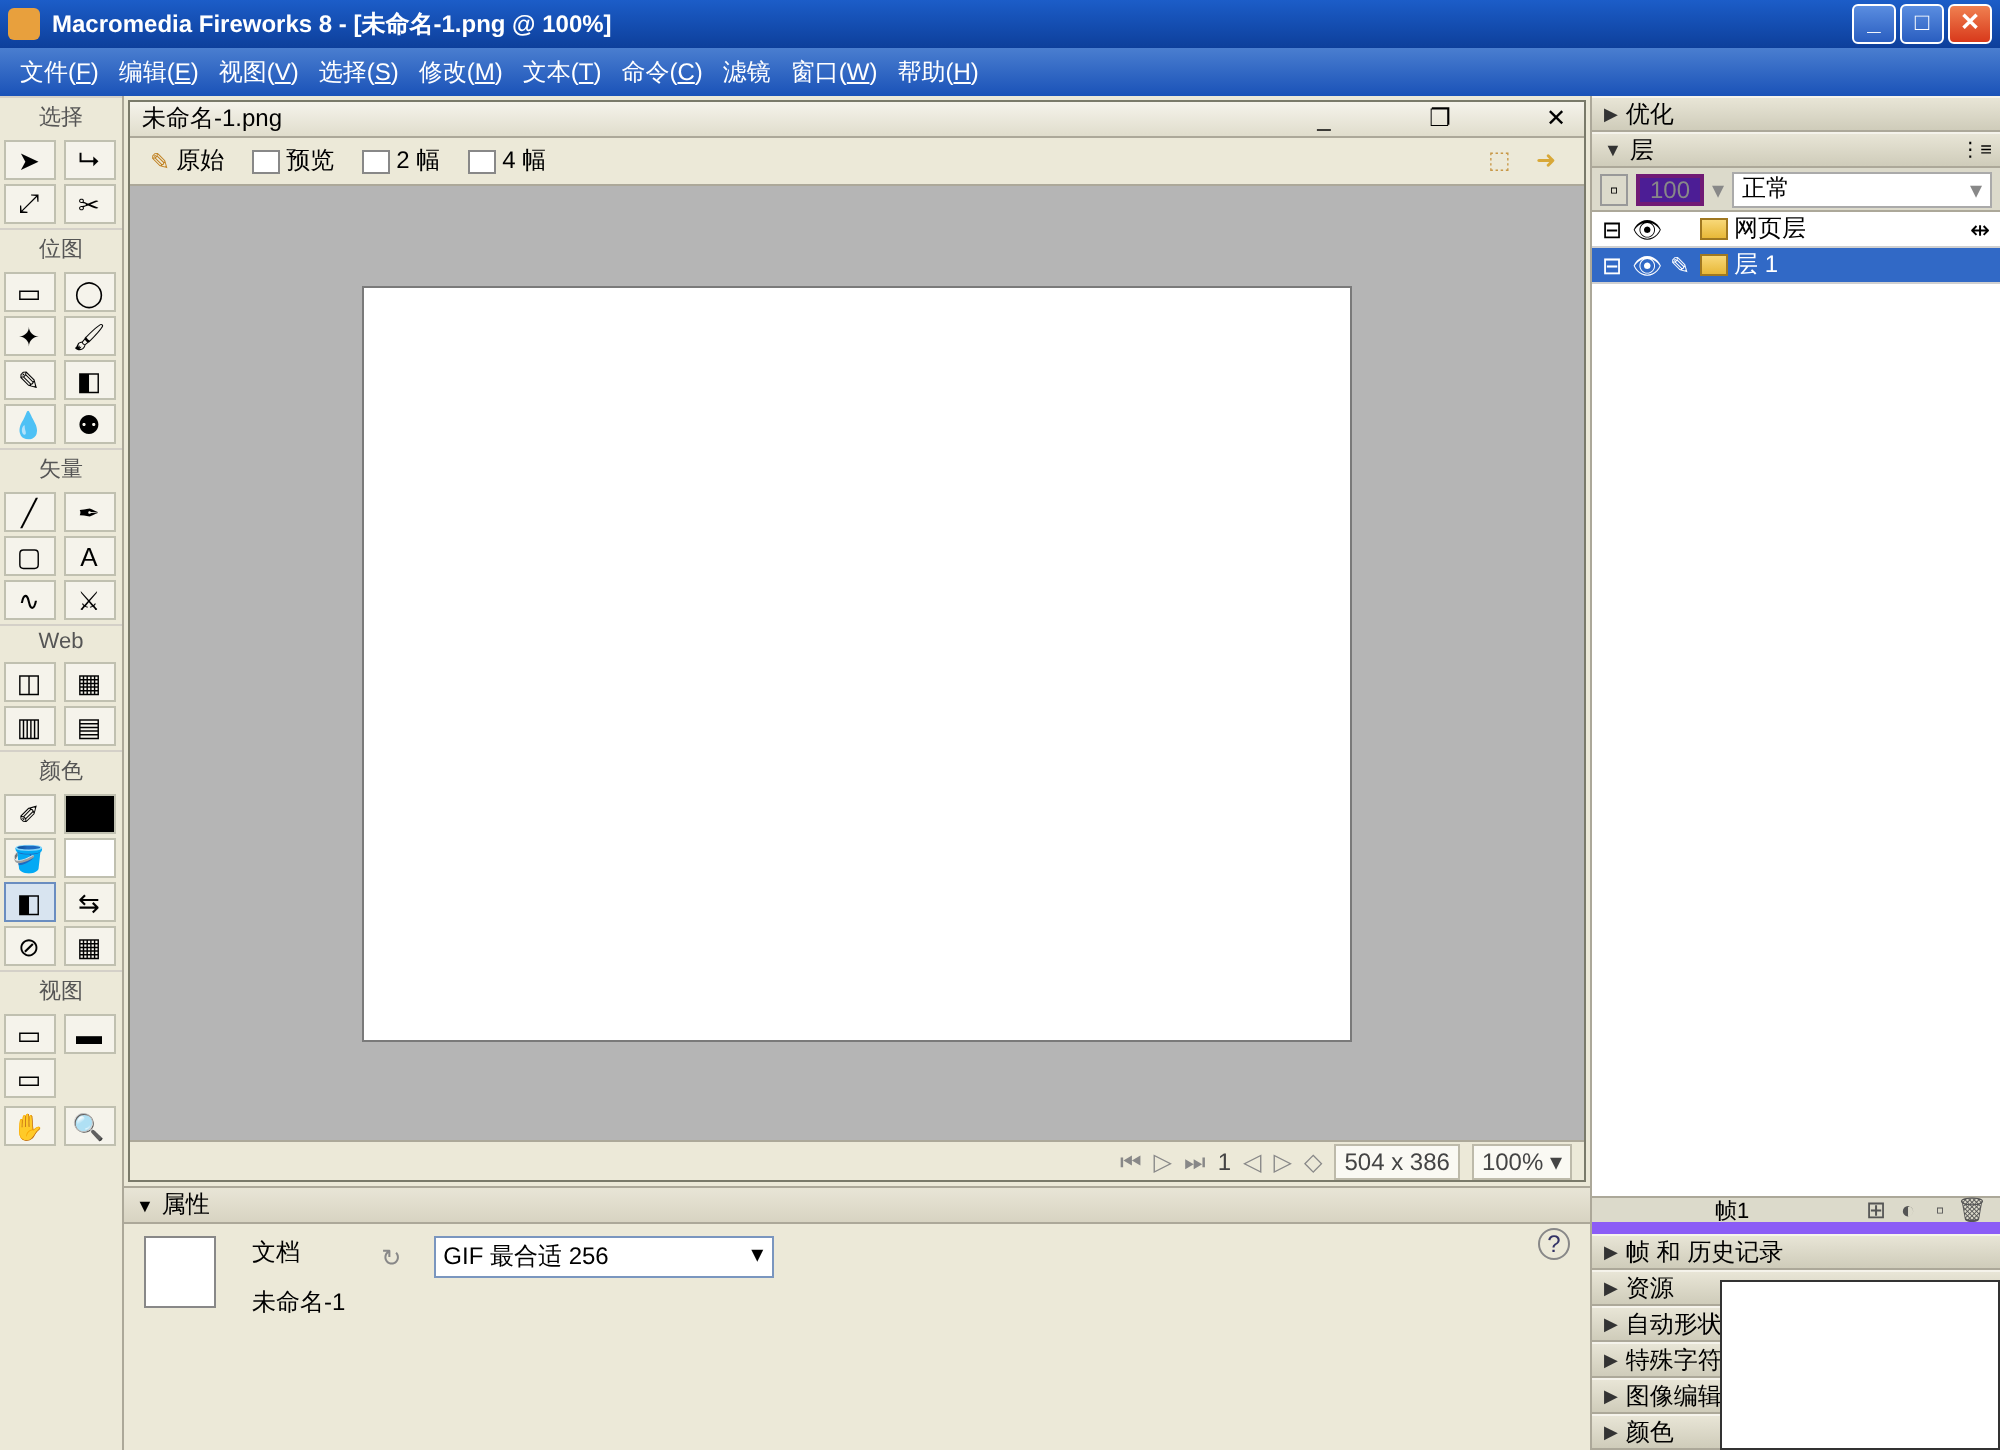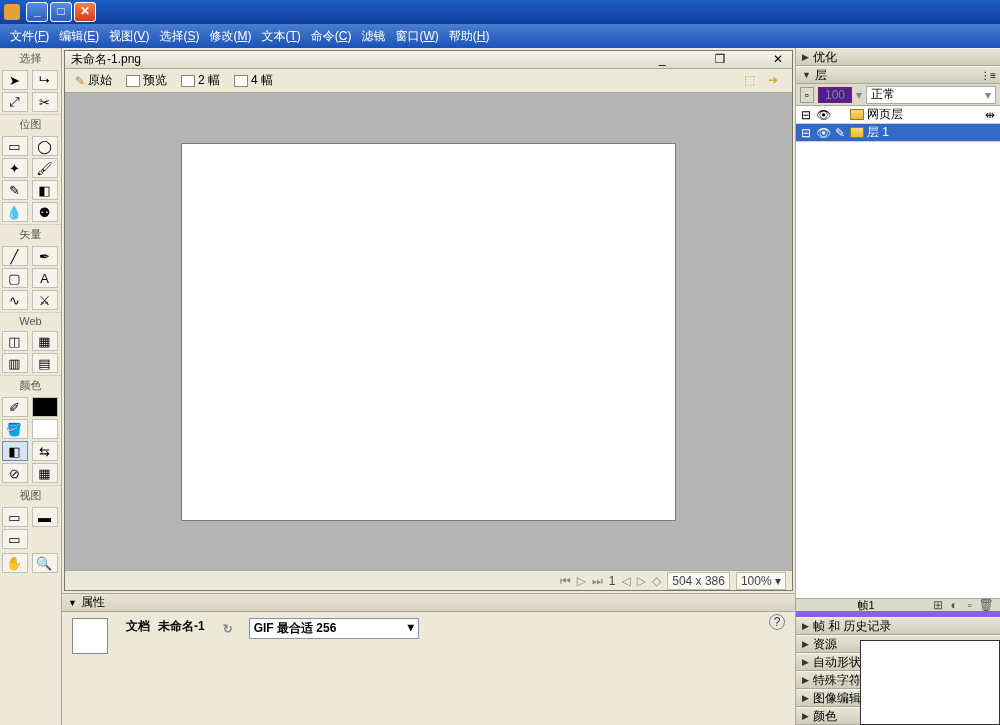--- a/index.html
+++ b/index.html
@@ -42,21 +42,21 @@
 .doc-status { height: 20px; background: #ece9d8; border-top: 1px solid #aca899; display: flex; align-items: center; padding: 0 6px; justify-content: flex-end; gap: 6px; font-size: 11px; color: #444; }
 .doc-status .st-box { border: 1px solid #bdbaaa; padding: 1px 4px; background: #faf9f3; }
 .doc-status .nav { color: #888; cursor: pointer; }
 
 
 .props-panel { height: 132px; border-top: 1px solid #aca899; display: flex; flex-direction: column; }
 .panel-header { height: 18px; background: linear-gradient(#e8e5d6,#d8d4c2); border-bottom: 1px solid #aca899; display: flex; align-items: center; padding: 0 6px; }
 .panel-header .tri { margin-right: 4px; font-size: 9px; }
 .props-body { flex: 1; padding: 6px 10px; display: flex; gap: 18px; align-items: flex-start; position: relative; }
 .thumb { width: 36px; height: 36px; background: #fff; border: 1px solid #888; }
-.props-col { display: flex; flex-direction: row; gap: 8px; font-weight: bold; }
+.props-col { display: flex; flex-direction: column; gap: 8px; }
 .props-row { display: flex; align-items: center; gap: 8px; }
 .swatch { width: 22px; height: 18px; background: #fff; border: 1px solid #333; cursor: pointer; }
 .btn { border: 1px solid #888; background: linear-gradient(#fff,#e0ded0); padding: 2px 14px; border-radius: 3px; cursor: pointer; white-space: nowrap; }
 .sel { border: 1px solid #7a96bf; background: #fff; padding: 1px 4px; width: 170px; display: flex; justify-content: space-between; cursor: pointer; }
 .help-ic { position: absolute; right: 10px; top: 2px; width: 16px; height: 16px; border: 1px solid #888; border-radius: 8px; text-align: center; line-height: 14px; color: #336; cursor: pointer; }
 
 
 .right-col { width: 205px; background: #ece9d8; border-left: 1px solid #aca899; display: flex; flex-direction: column; }
 .rp-head { height: 18px; background: linear-gradient(#e8e5d6,#cfccba); border-top: 1px solid #f5f3eb; border-bottom: 1px solid #aca899; display: flex; align-items: center; padding: 0 6px; cursor: pointer; position: relative; }
 .rp-head .tri { font-size: 9px; margin-right: 4px; color: #333; }
@@ -73,20 +73,23 @@
 .layer-footer .ft-label { flex: 1; text-align: center; font-size: 11px; }
 .layer-footer .ft-ic { width: 16px; text-align: center; color: #555; cursor: pointer; }
 
 .preview-box { position: absolute; right: 0; bottom: 0; width: 140px; height: 85px; background: #fff; border: 1px solid #333; }
 </style>
 </head>
 <body>
 
 <div class="titlebar">
   <div class="app-icon"></div>
+  <div class="title-text">
+    <span>Macromedia Fireworks 8</span> - <span>[未命名-1.png @ 100%]</span>
+  </div>
   <div class="win-btns">
     <div class="win-btn win-min">_</div>
     <div class="win-btn win-max">□</div>
     <div class="win-btn win-close">✕</div>
   </div>
 </div>
 
 <div class="menubar">
   <span class="menu-item"><span>文件</span>(<span class="menu-key">F</span>)</span>
   <span class="menu-item"><span>编辑</span>(<span class="menu-key">E</span>)</span>

